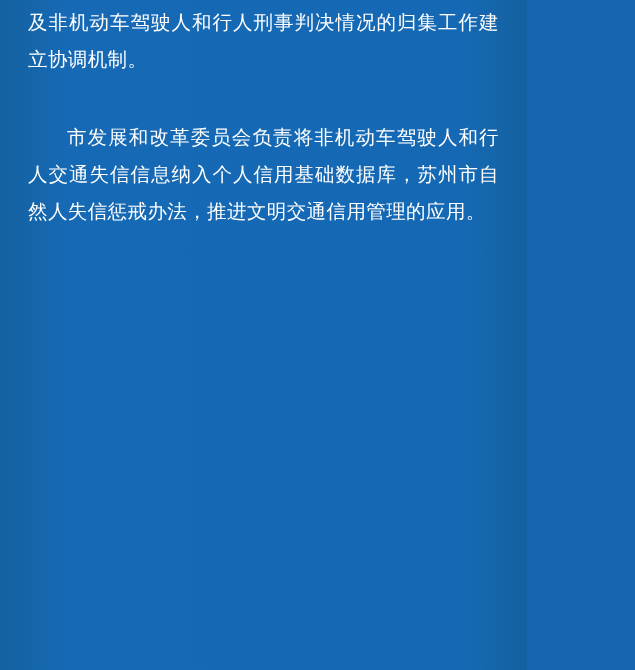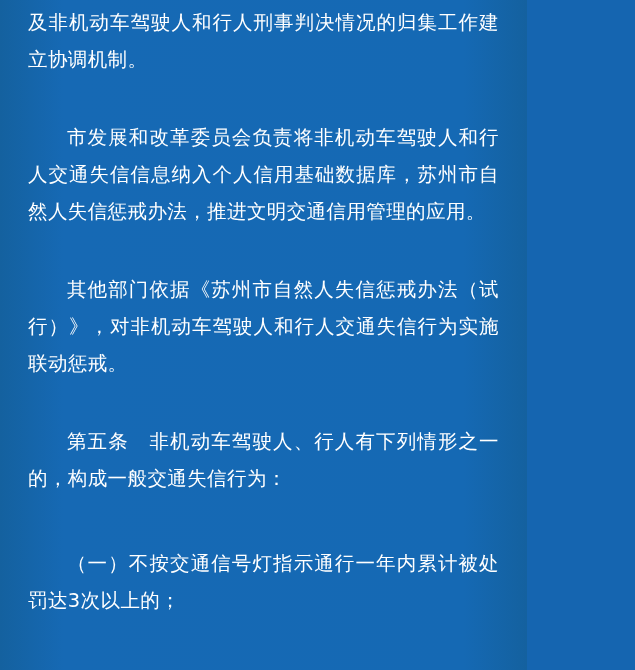--- a/index.html
+++ b/index.html
@@ -51,24 +51,21 @@
   <div class="doc">
 
     <p class="noindent">及非机动车驾驶人和行人刑事判决情况的归集工作建立协调机制。</p>
 
     <div class="gap-md"></div>
 
     <p class="indent">市发展和改革委员会负责将非机动车驾驶人和行人交通失信信息纳入个人信用基础数据库，苏州市自然人失信惩戒办法，推进文明交通信用管理的应用。</p>
 
     <div class="gap-md"></div>
 
-    <p class="indent">其他部门依据《苏州市自然人失信惩戒办法（试行）》，对非机动车驾驶人和行人交通失信行为实施联动惩戒。</p>
 
     <div class="gap-md"></div>
 
-    <p class="indent">第五条　非机动车驾驶人、行人有下列情形之一的，构成一般交通失信行为：</p>
 
     <div class="gap-lg"></div>
 
-    <p class="indent">（一）不按交通信号灯指示通行一年内累计被处罚达3次以上的；</p>
 
   </div>
 </div>
 
 </body></html>

